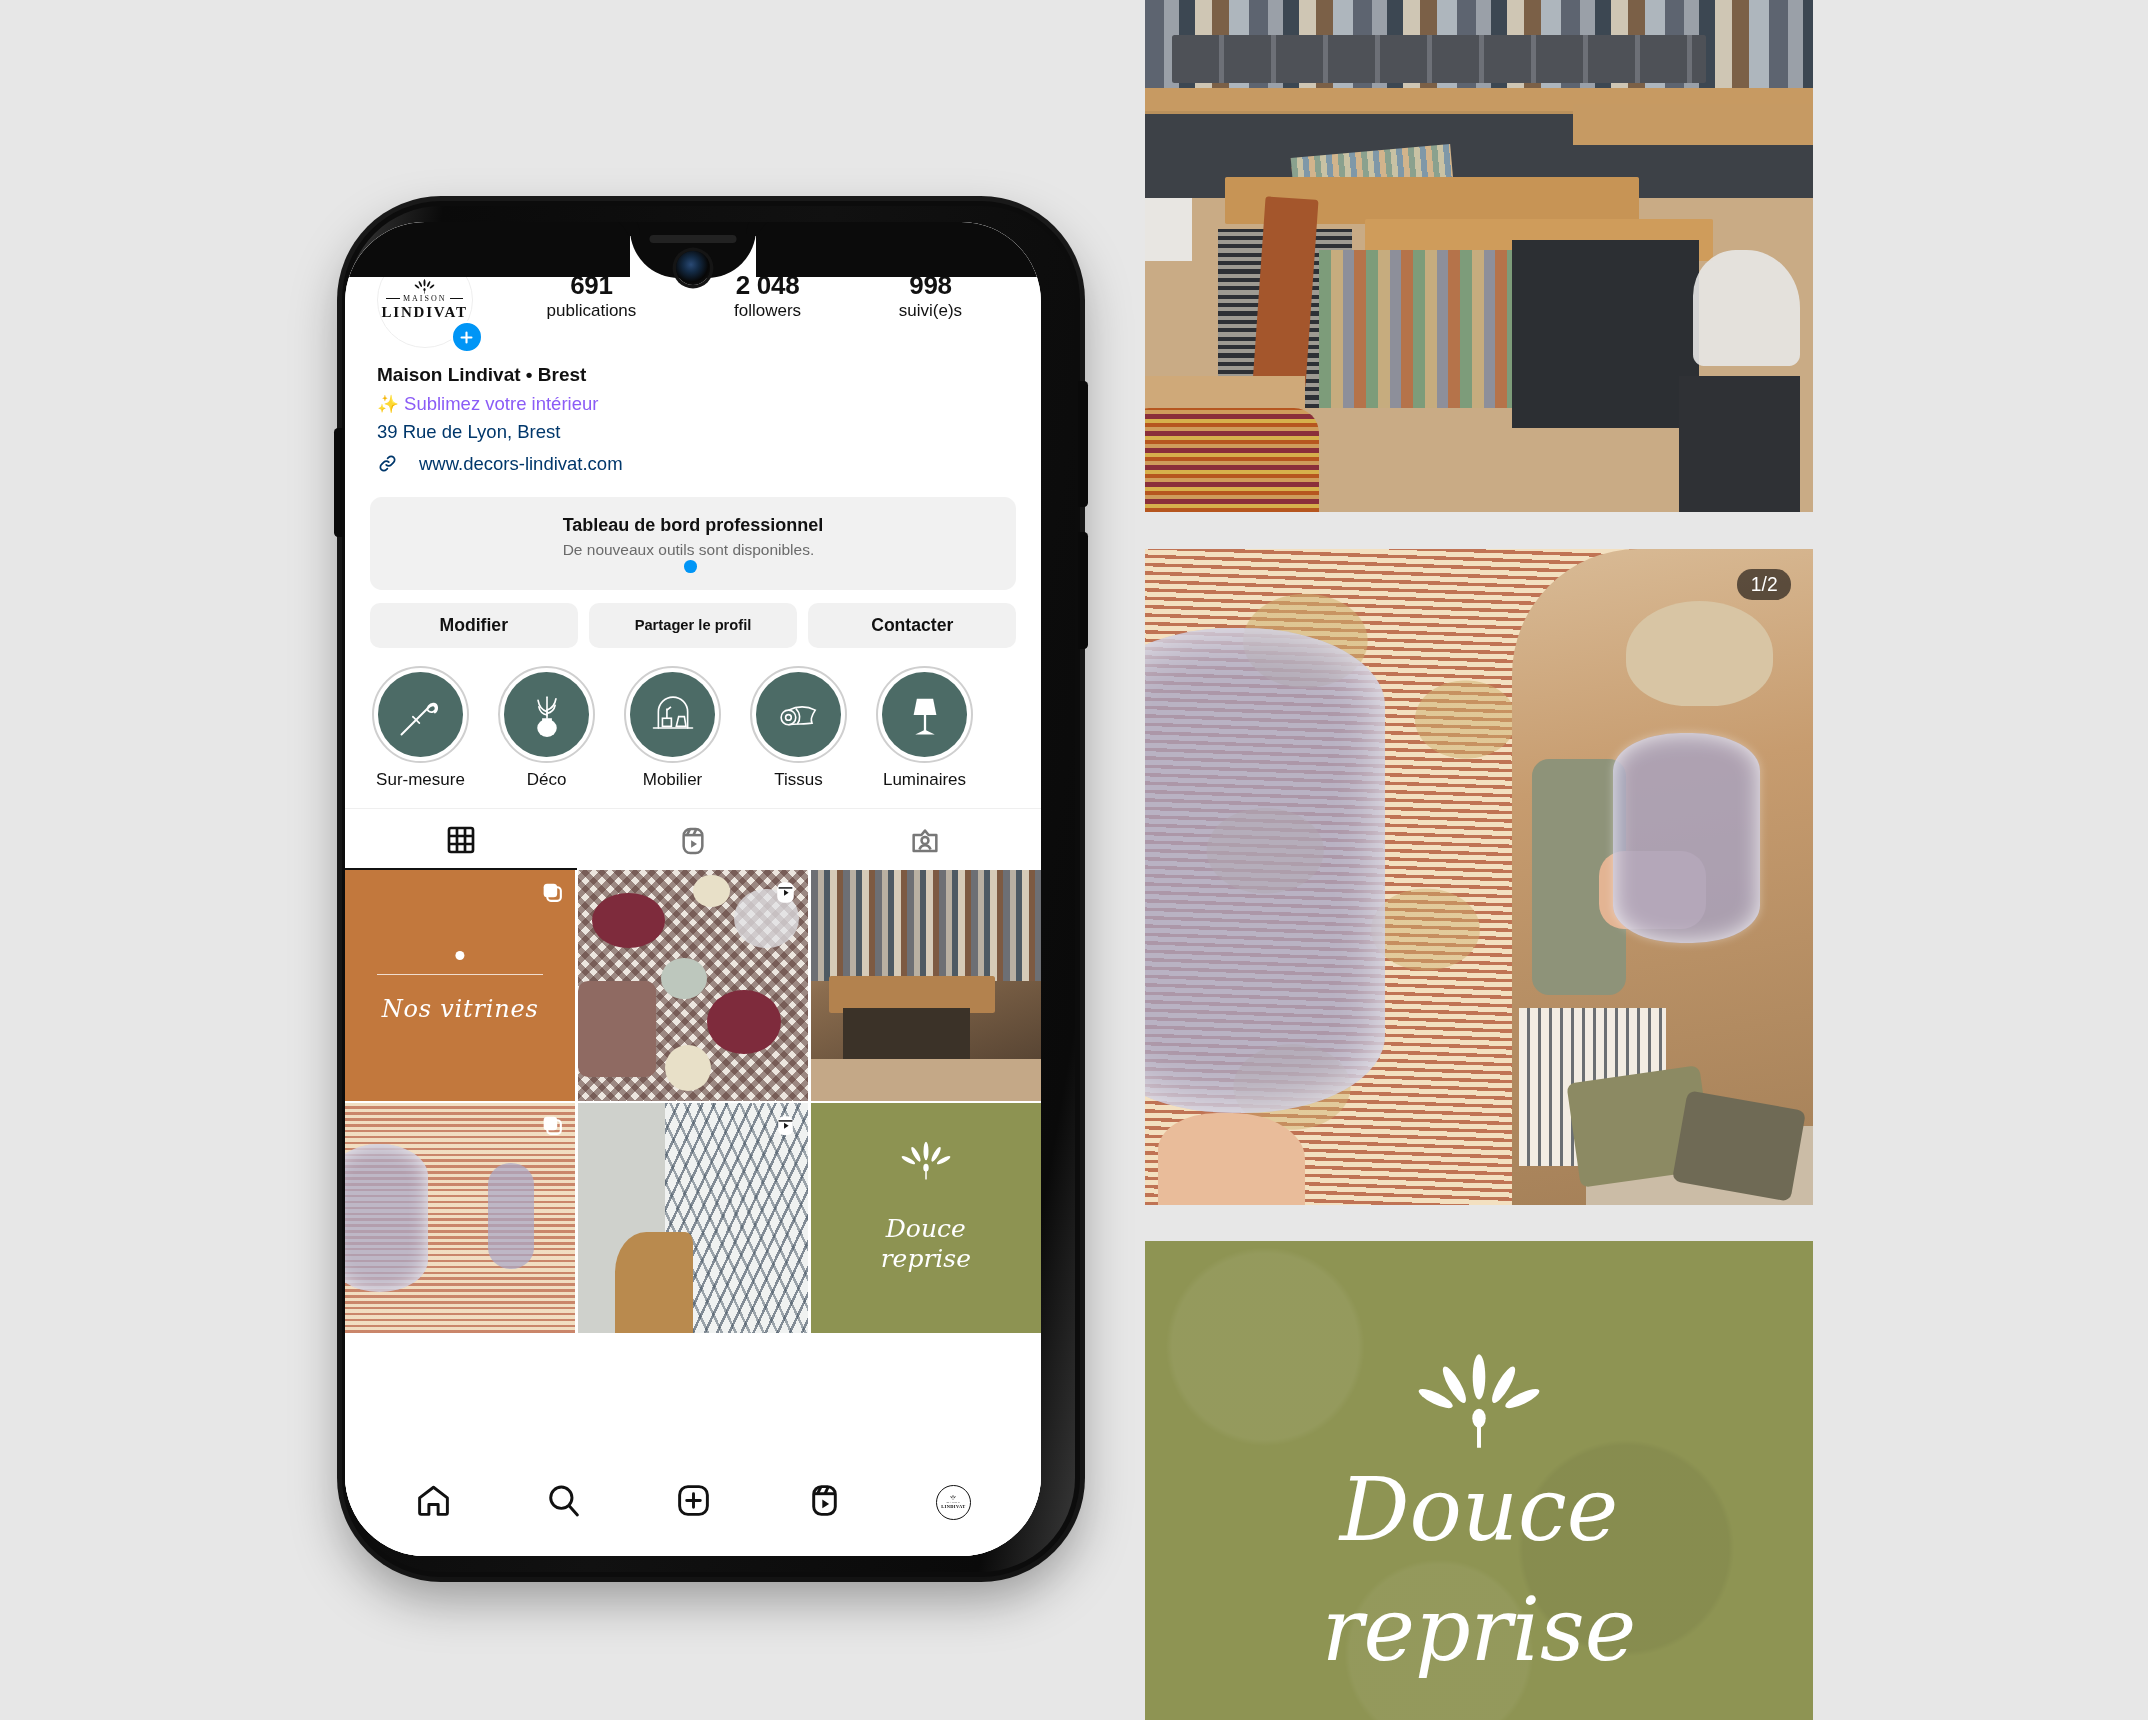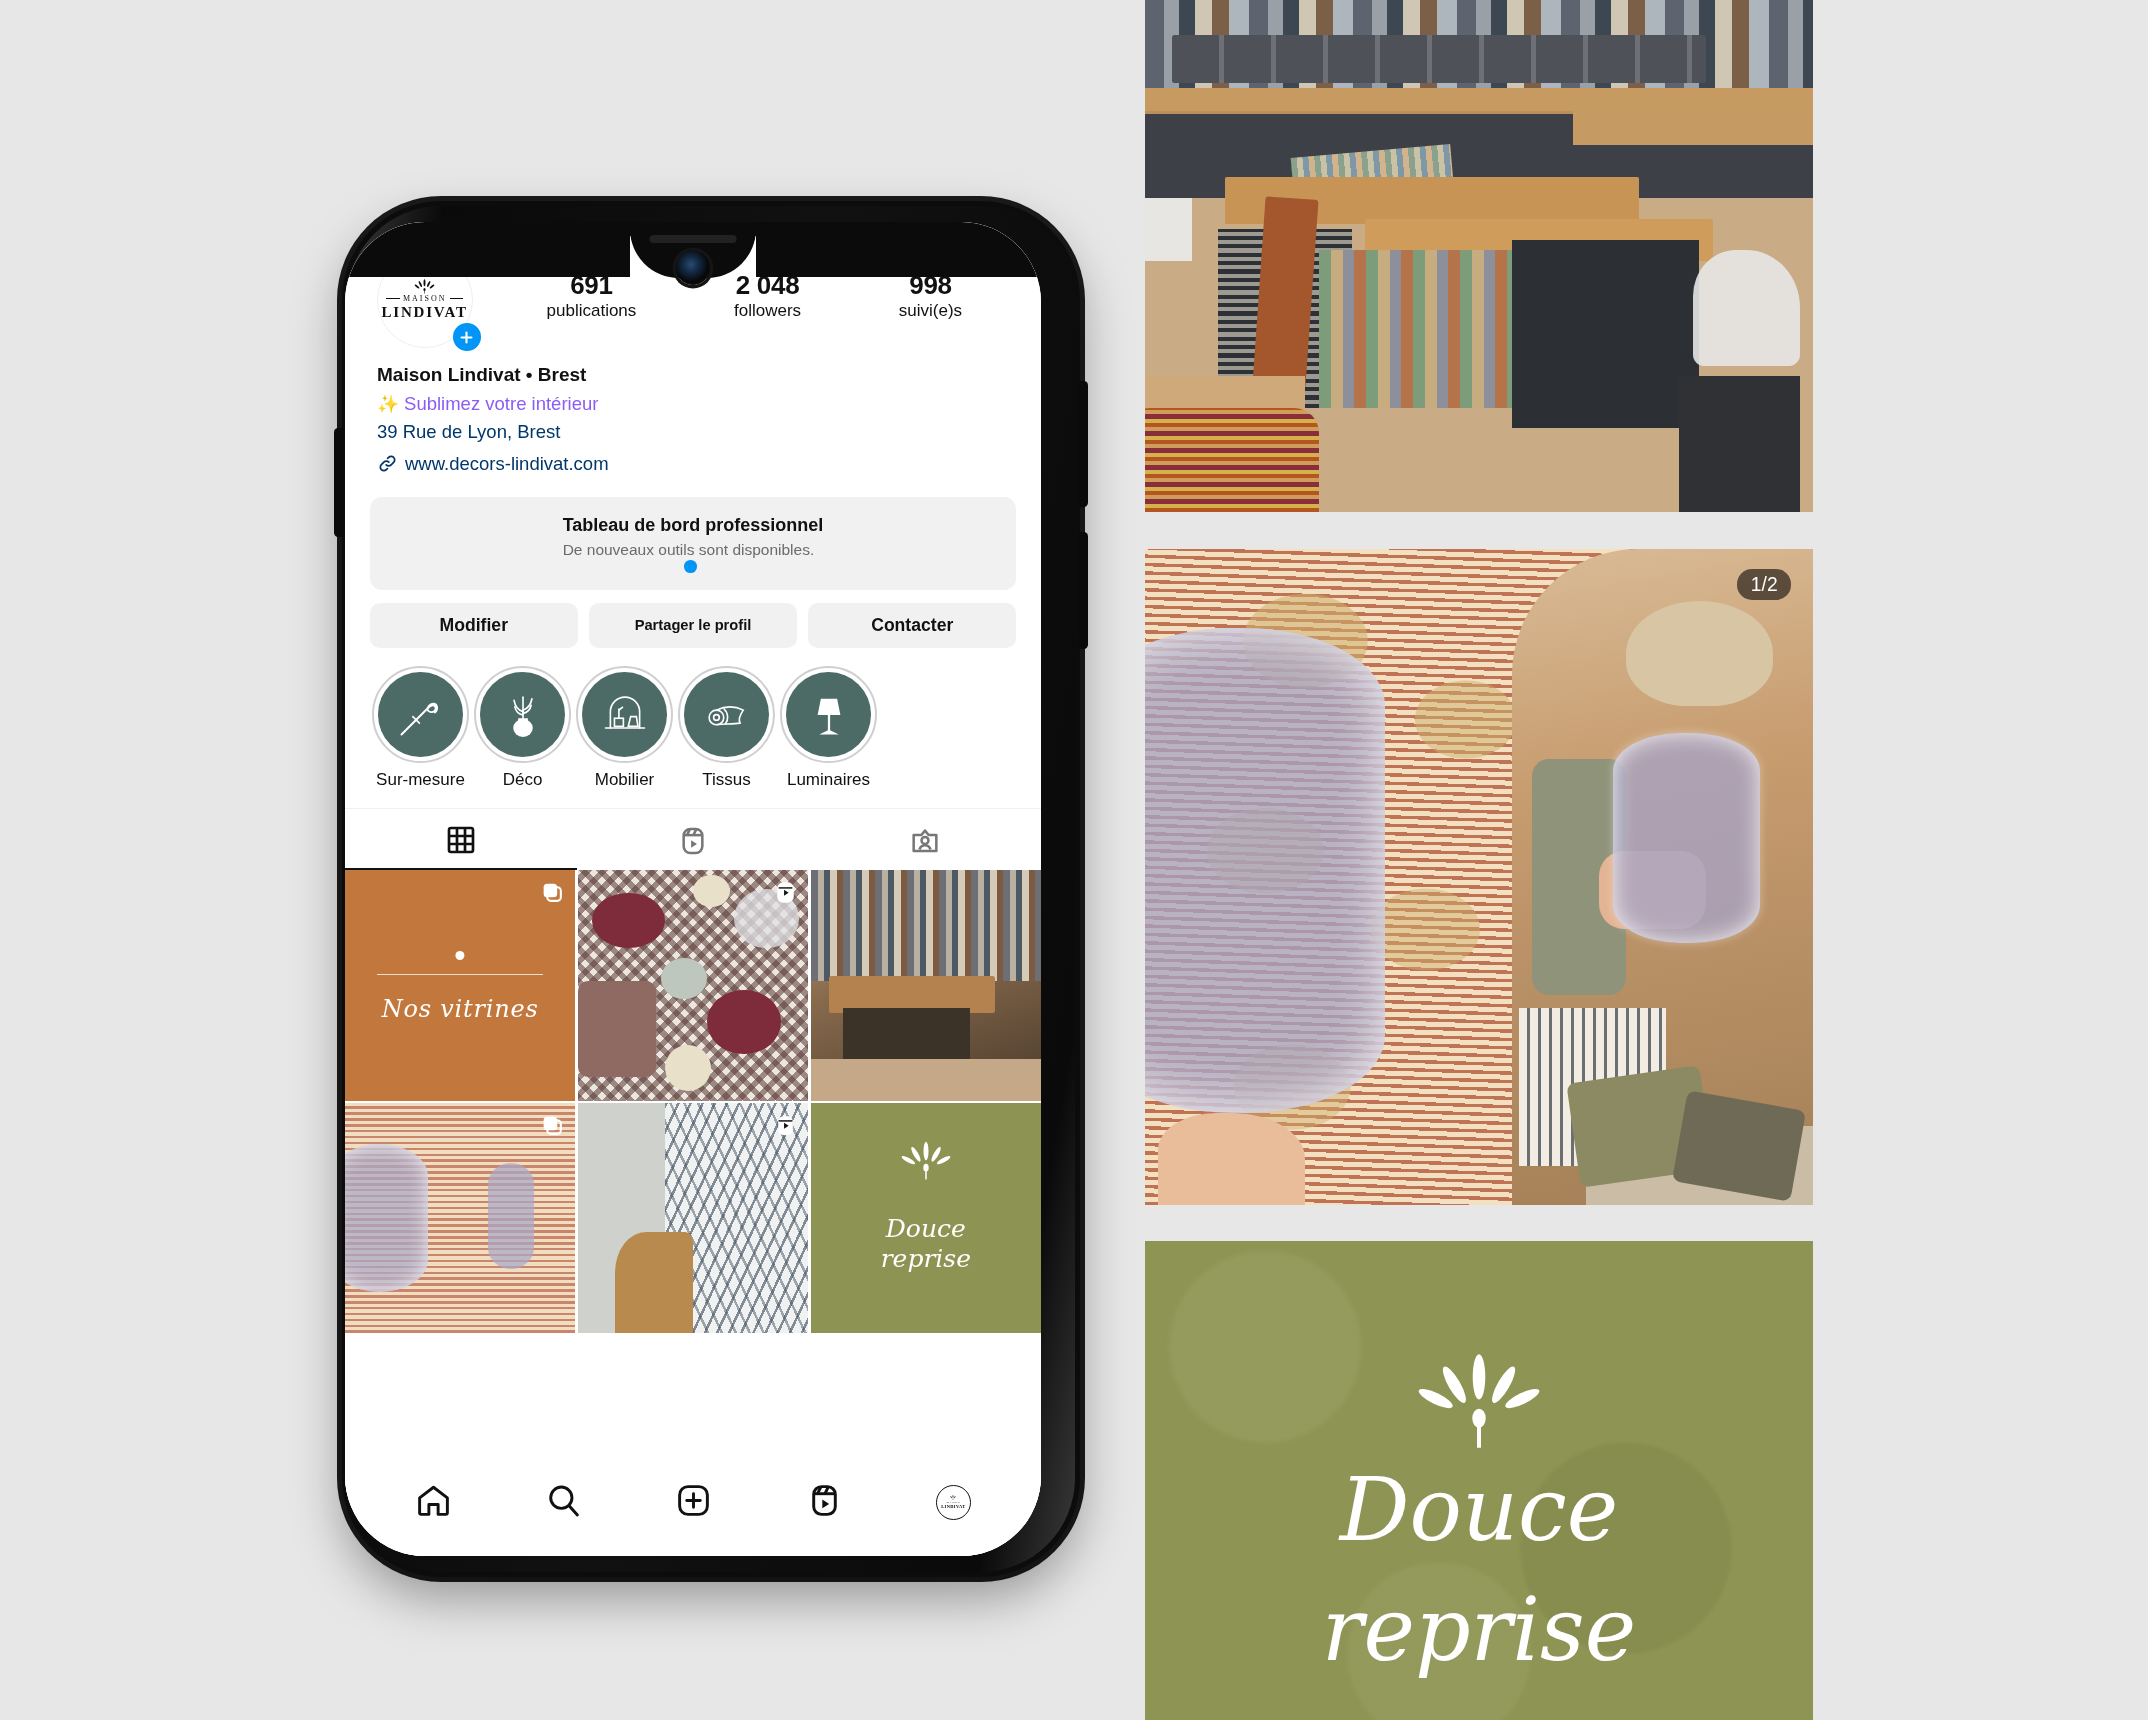--- a/index.html
+++ b/index.html
@@ -85,21 +85,21 @@
   .stats { display:flex; flex:1; justify-content:space-around; padding:18.5px 5px 0 25px; }
   .stat { text-align:center; }
   .stat .num { font-size:26px; font-weight:700; color:#111; line-height:1.12; letter-spacing:-0.3px;}
   .stat .lbl { font-size:17px; color:#111; line-height:1.25; }
 
   
   .bio { padding:13.4px 32px 0 32px; }
   .bio .name { font-size:19px; font-weight:700; color:#111; line-height:1.5; }
   .bio .line { font-size:18.5px; color:#8b5cf6; line-height:1.46; }
   .bio .blue { font-size:18.5px; color:#00376b; line-height:1.46; }
-  .bio .link-row { display:flex; align-items:center; gap:7px; margin-top:5px; }
+  .bio .link-row { display:flex; align-items:center; gap:21px; margin-top:5px; }
   .bio .link-row svg { width:21px; height:21px; flex:0 0 auto; }
   .bio .link-row .blue { font-size:18.5px; }
   .emoji { font-size:17.6px; }
 
   
   .dash {
     margin:20px 25px 0 25px; background:#f1f1f1; border-radius:11.7px;
     padding:15px 20px 17px 20px; display:flex; align-items:center; justify-content:space-between;flex-direction:column;
   }
   .dash .t { font-size:18px; font-weight:700; color:#111; line-height:1.5; }
@@ -109,21 +109,21 @@
   
   .actions { display:flex; gap:11.7px; padding:13.4px 25px 0 25px; }
   .act-btn {
     flex:1; background:#f1f1f1; border:none; border-radius:10px;
     padding:11.7px 3.4px; font-size:17.6px; font-weight:700; color:#111;
     font-family:"Liberation Sans", sans-serif; text-align:center; cursor:pointer;
   }
   .act-btn.mid { font-size:14.7px; }
 
   
-  .highlights { display:flex; gap:5px; padding:18.5px 25px 0 27px; }
+  .highlights { display:flex; gap:29px; padding:18.5px 25px 0 27px; }
   .hl { width:97px; flex:0 0 auto; text-align:center; }
   .hl .ring {
     width:97px; height:97px; border-radius:50%;
     border:2.5px solid #cfcfcf; padding:4.2px; background:#fff;
   }
   .hl .disc {
     width:100%; height:100%; border-radius:50%;
     background:#4c6b66; display:flex; align-items:center; justify-content:center;
   }
   .hl .disc svg { width:52px; height:52px; }

